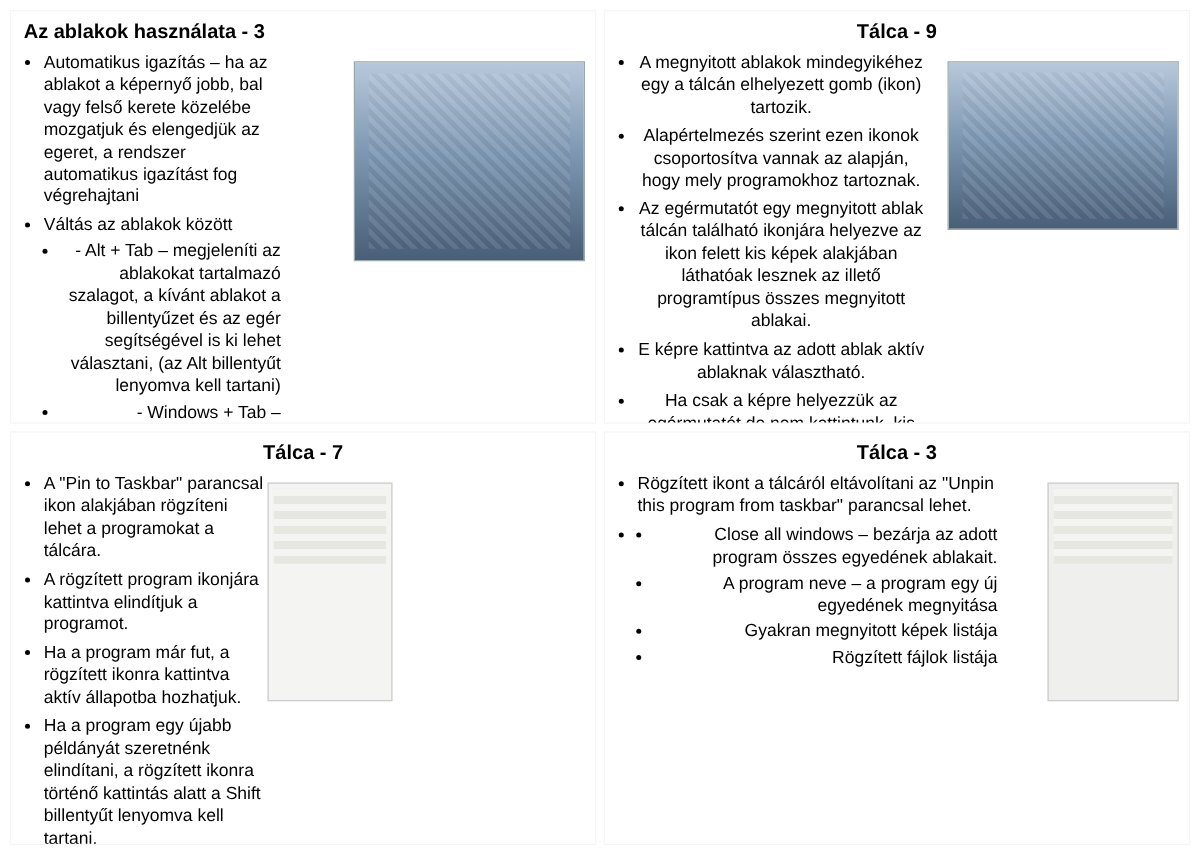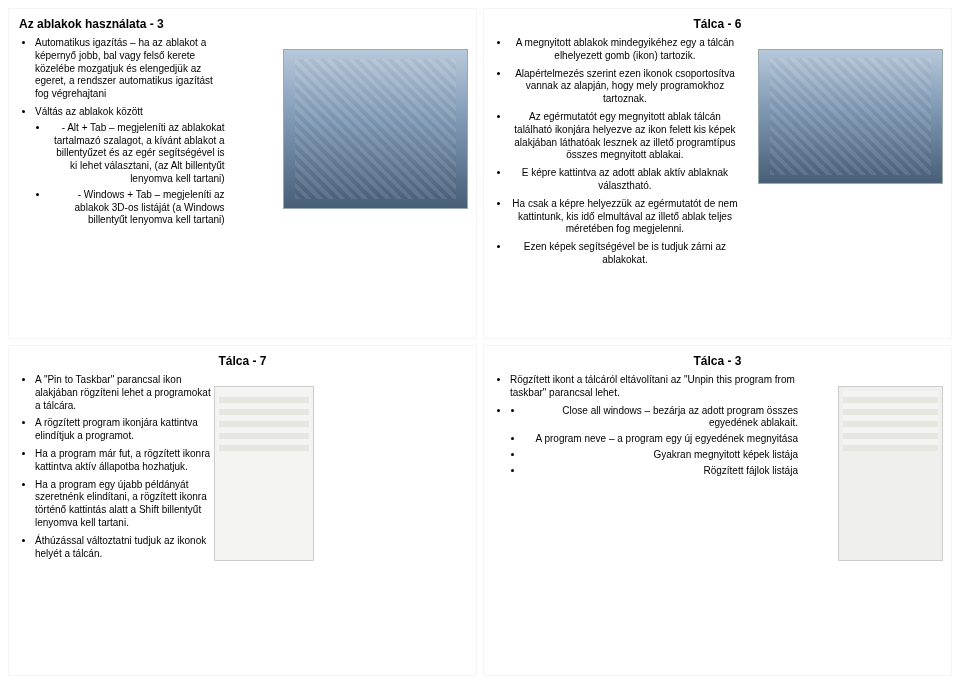--- a/index.html
+++ b/index.html
@@ -14,26 +14,26 @@
     gap: 6px;
     padding: 8px;
   }
   .slide {
     border: 1px solid rgba(0,0,0,0.04);
     padding: 8px 10px 8px 10px;
     position: relative;
     overflow: hidden;
   }
   h2.title {
-    font-size: 12px;
+    font-size: 16px;
     font-weight: 700;
     margin-bottom: 6px;
   }
   .center-title { text-align: center; }
-  ul.lvl1 { list-style: disc; padding-left: 16px; font-size: 10px; line-height: 1.28; }
+  ul.lvl1 { list-style: disc; padding-left: 16px; font-size: 14px; line-height: 1.28; }
   ul.lvl1 > li { margin-bottom: 5px; }
   ul.lvl2 { list-style: disc; padding-left: 14px; margin-top: 3px; text-align: right; }
   ul.lvl2 > li { margin-bottom: 3px; }
   .img-box {
     background: linear-gradient(180deg,#b8c8db 0%, #7e98b3 45%, #495e77 100%);
     border: 1px solid #9aa;
     position: absolute;
   }
   .img-box::after {
     content: "";
@@ -75,21 +75,21 @@
           <li>- Alt + Tab – megjeleníti az ablakokat tartalmazó szalagot, a kívánt ablakot a billentyűzet és az egér segítségével is ki lehet választani, (az Alt billentyűt lenyomva kell tartani)</li>
           <li>- Windows + Tab – megjeleníti az ablakok 3D-os listáját (a Windows billentyűt lenyomva kell tartani)</li>
         </ul>
       </li>
     </ul>
   </div>
   <div class="img-box"></div>
 </div>
 
 <div class="slide s2">
-  <h2 class="title center-title">Tálca - 6</h2>
+  <h2 class="title center-title">Tálca - 9</h2>
   <div class="col-l">
     <ul class="lvl1">
       <li>A megnyitott ablakok mindegyikéhez egy a tálcán elhelyezett gomb (ikon) tartozik.</li>
       <li>Alapértelmezés szerint ezen ikonok csoportosítva vannak az alapján, hogy mely programokhoz tartoznak.</li>
       <li>Az egérmutatót egy megnyitott ablak tálcán található ikonjára helyezve az ikon felett kis képek alakjában láthatóak lesznek az illető programtípus összes megnyitott ablakai.</li>
       <li>E képre kattintva az adott ablak aktív ablaknak választható.</li>
       <li>Ha csak a képre helyezzük az egérmutatót de nem kattintunk, kis idő elmultával az illető ablak teljes méretében fog megjelenni.</li>
       <li>Ezen képek segítségével be is tudjuk zárni az ablakokat.</li>
     </ul>
   </div>

